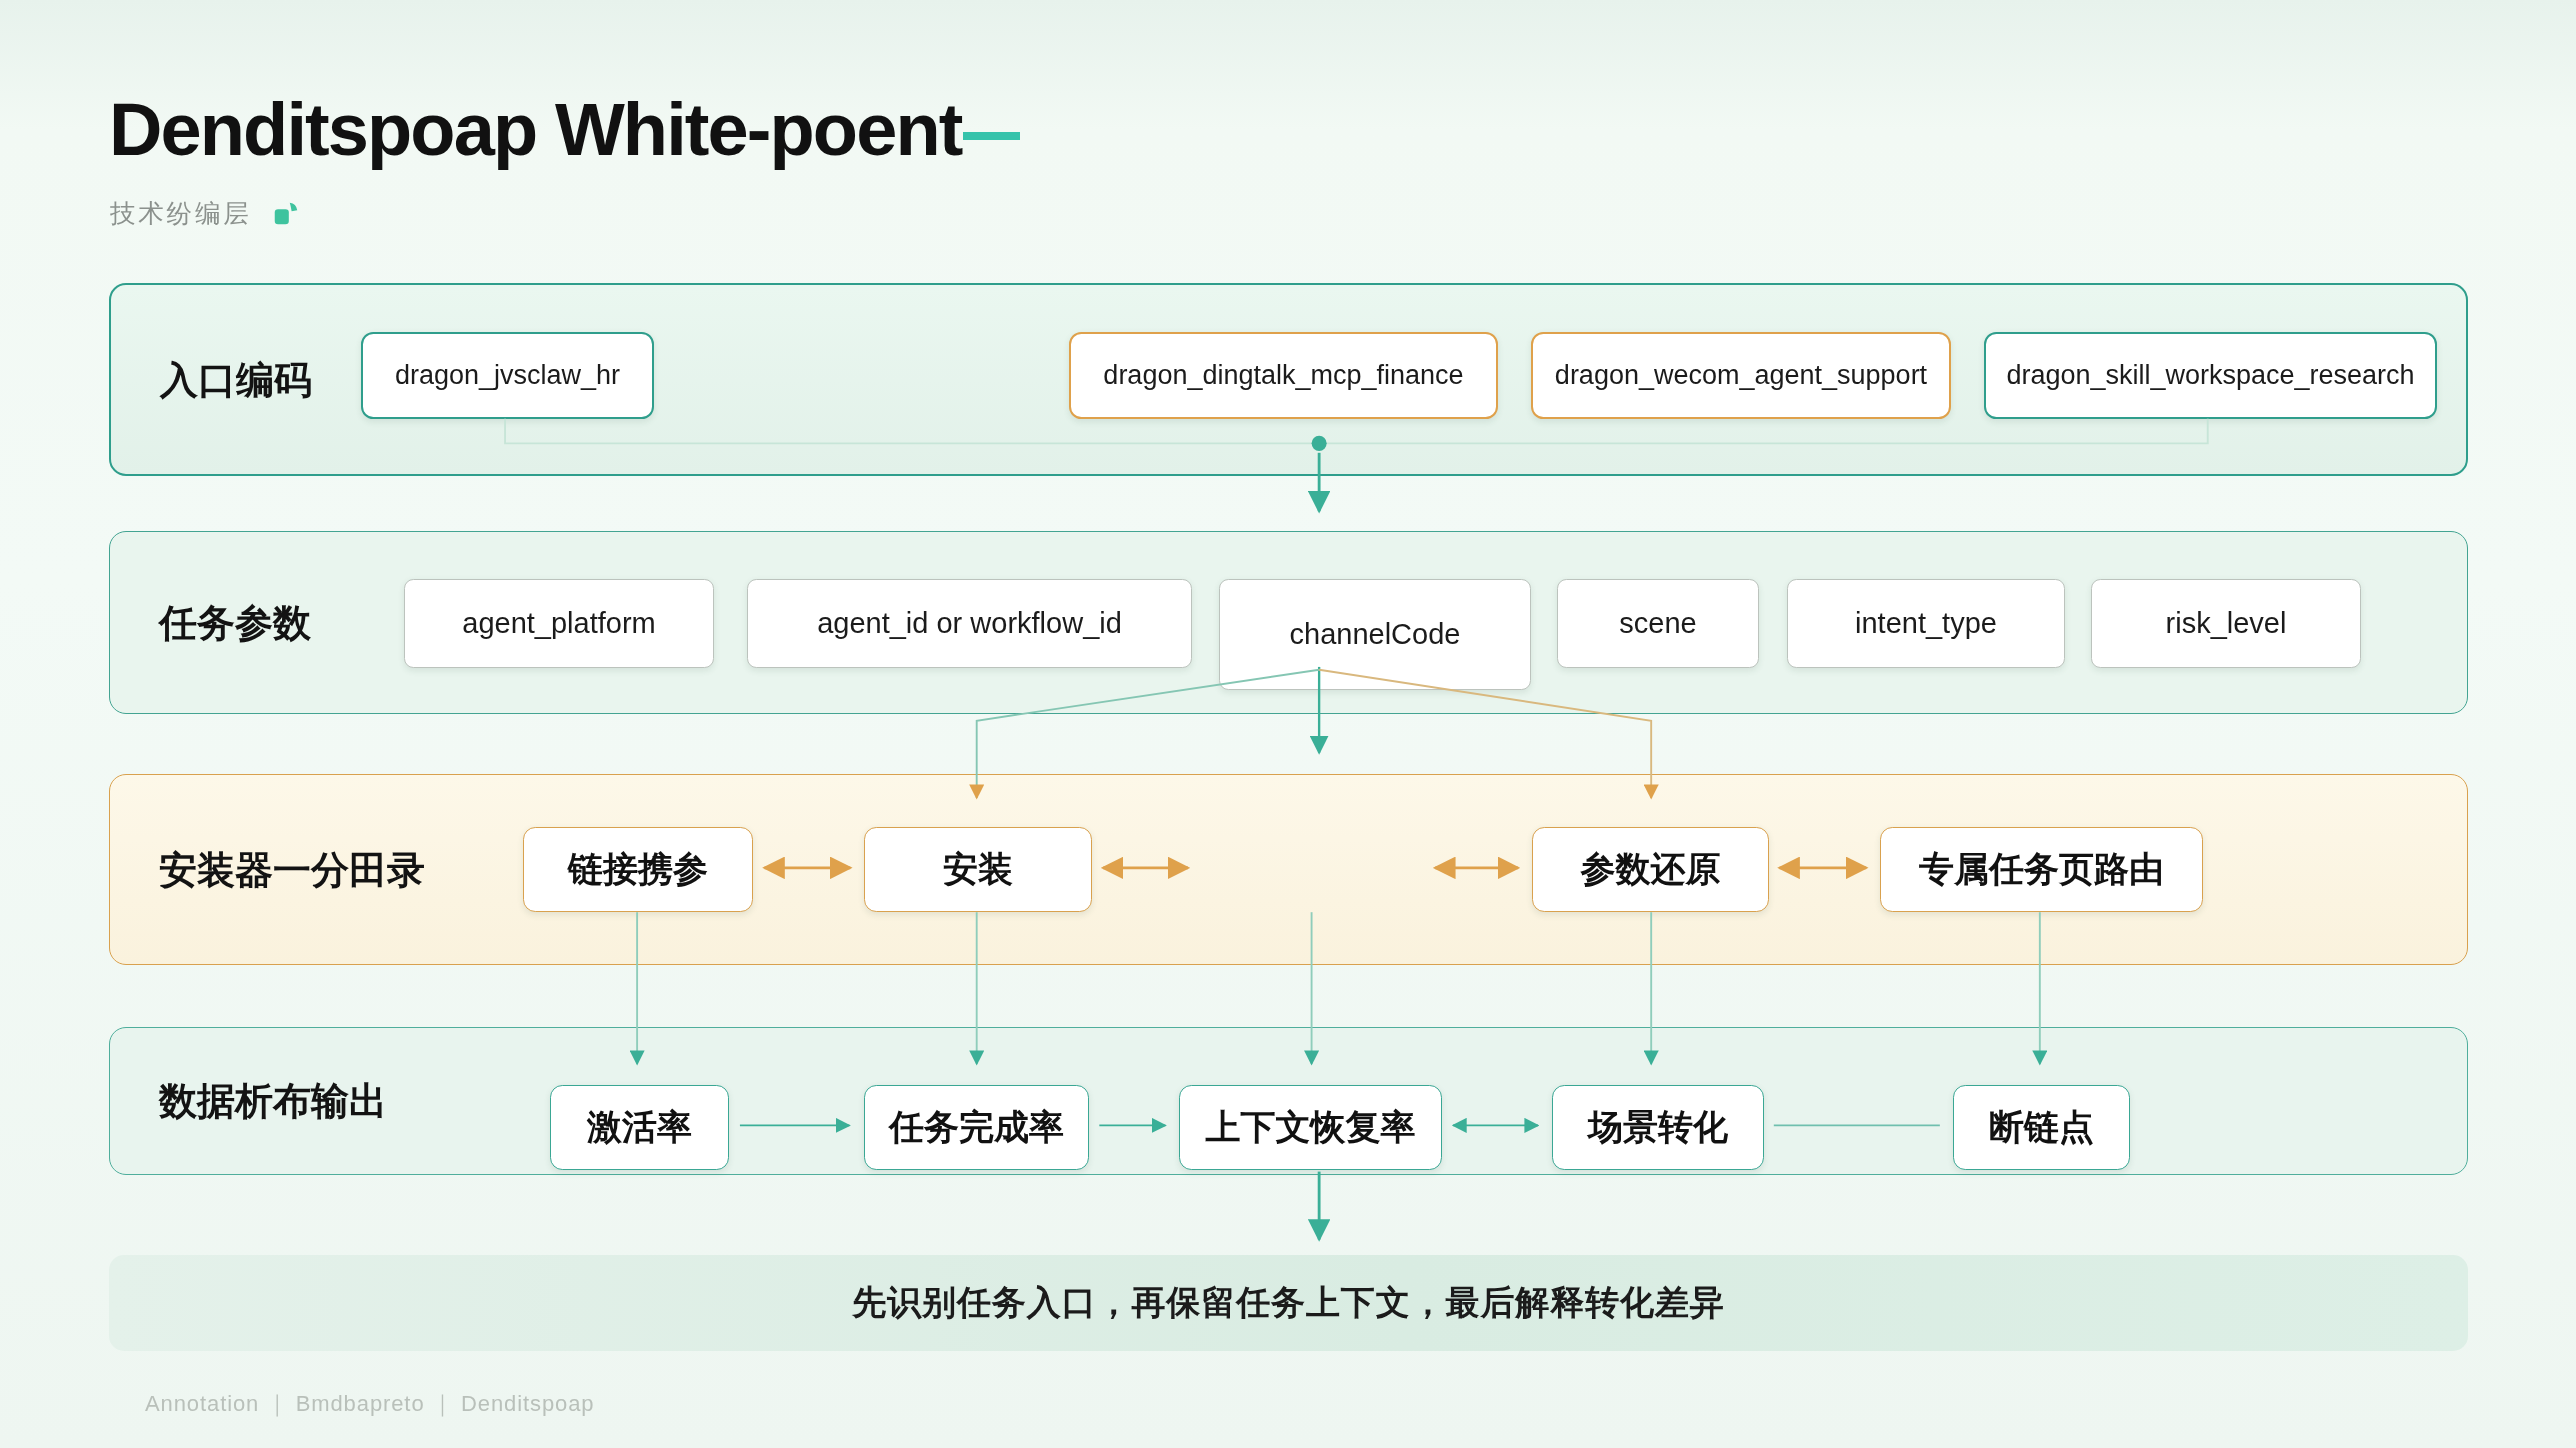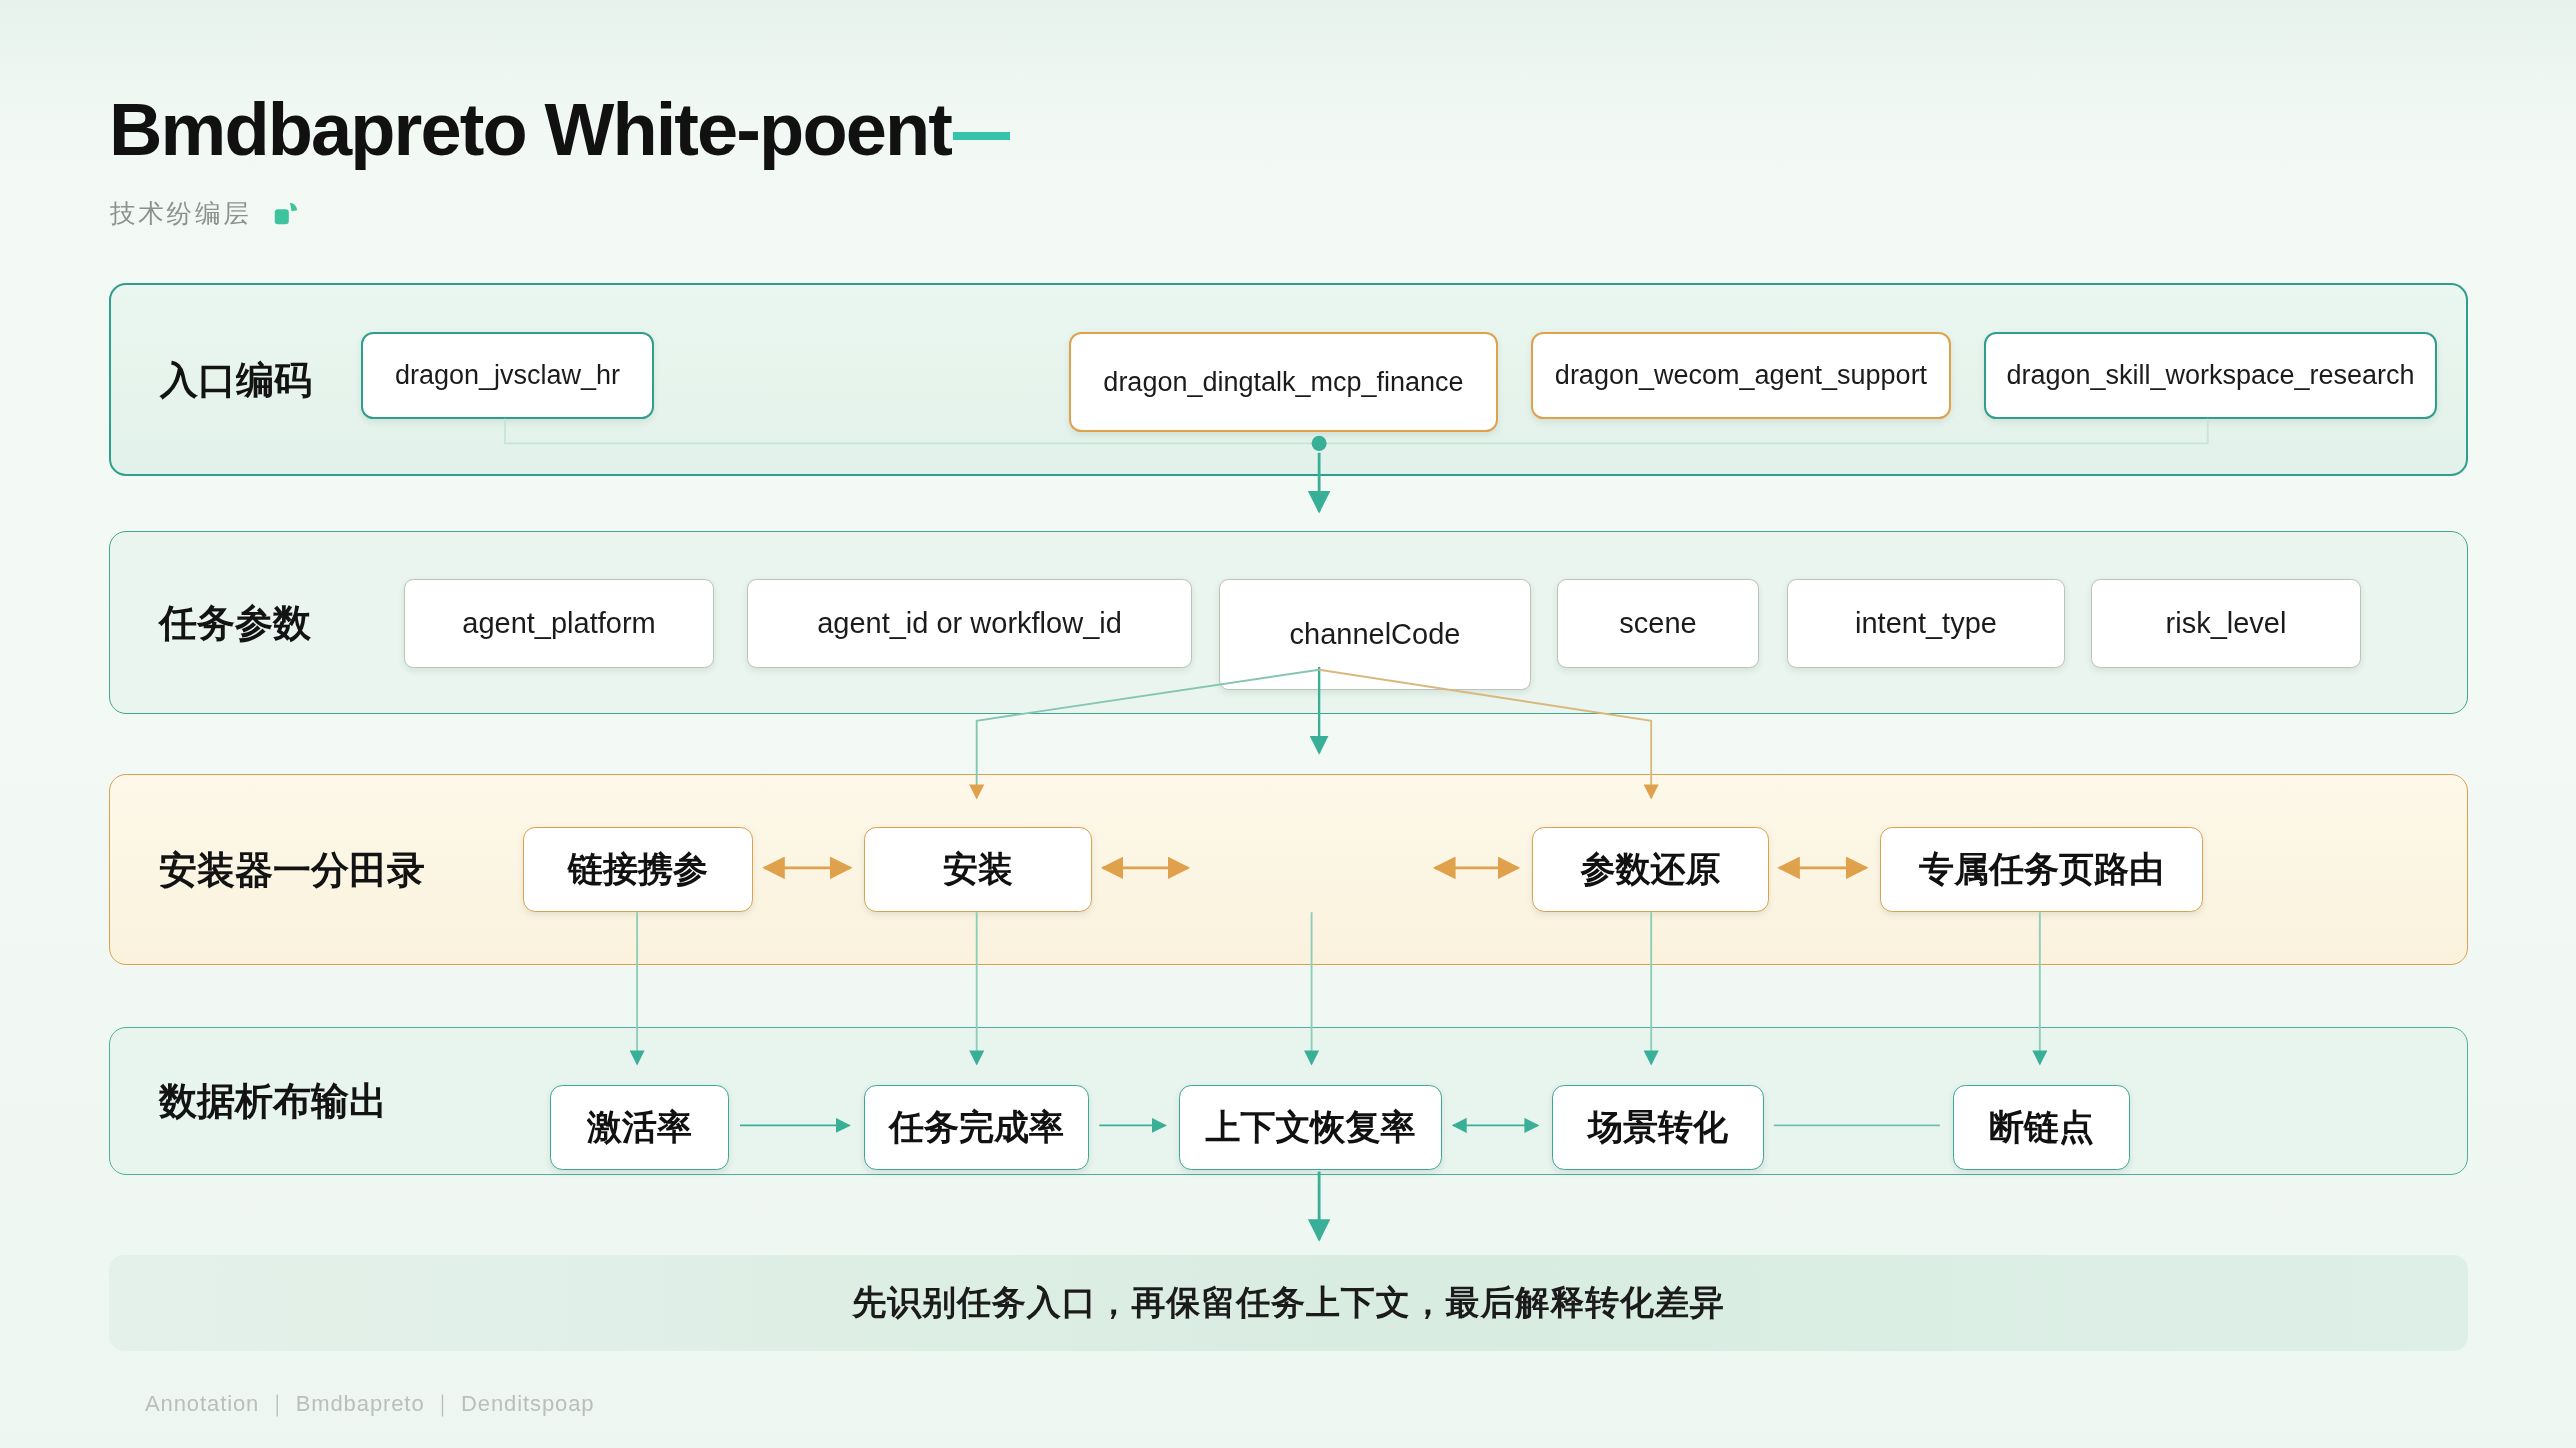--- a/index.html
+++ b/index.html
@@ -39,35 +39,35 @@
   .footer-right{position:absolute;right:109px;top:1440px;font-size:34px;color:#9aa19c;}
   
   .wires{position:absolute;left:0;top:0;pointer-events:none;}
 </style>
 </head>
 <body>
 
 <div class="canvas">
 
   <div class="title-wrap">
-    <span class="title">Bmdbapreto White-poent</span>
+    <span class="title">Denditspoap White-poent</span>
     <span class="title-dash"></span>
   </div>
   <div class="subtitle-wrap">
     <span class="subtitle">技术纷编层</span>
     <svg width="30" height="30" viewBox="0 0 32 32">
       <rect x="4" y="11" width="15" height="16" rx="3.5" fill="#3ec39e"></rect>
       <path d="M20,4 Q27,5 28,12 L22,13 Q21,7 20,4 Z" fill="#3ec39e"></path>
     </svg>
   </div>
 
   <div class="band" id="band-entry">
     <span class="band-label">入口编码</span>
     <div class="node chip" style="left:250px;top:47px;width:293px;height:87px;">dragon_jvsclaw_hr</div>
-    <div class="node chip orange" style="left:958px;top:47px;width:429px;height:100px;">dragon_dingtalk_mcp_finance</div>
+    <div class="node chip orange" style="left:958px;top:47px;width:429px;height:87px;">dragon_dingtalk_mcp_finance</div>
     <div class="node chip orange" style="left:1420px;top:47px;width:420px;height:87px;">dragon_wecom_agent_support</div>
     <div class="node chip" style="left:1873px;top:47px;width:453px;height:87px;">dragon_skill_workspace_research</div>
   </div>
 
   <div class="band" id="band-params">
     <span class="band-label">任务参数</span>
     <div class="node param" style="left:294px;top:47px;width:310px;height:89px;">agent_platform</div>
     <div class="node param" style="left:637px;top:47px;width:445px;height:89px;">agent_id or workflow_id</div>
     <div class="node param" style="left:1109px;top:47px;width:312px;height:111px;">channelCode</div>
     <div class="node param" style="left:1447px;top:47px;width:202px;height:89px;">scene</div>

